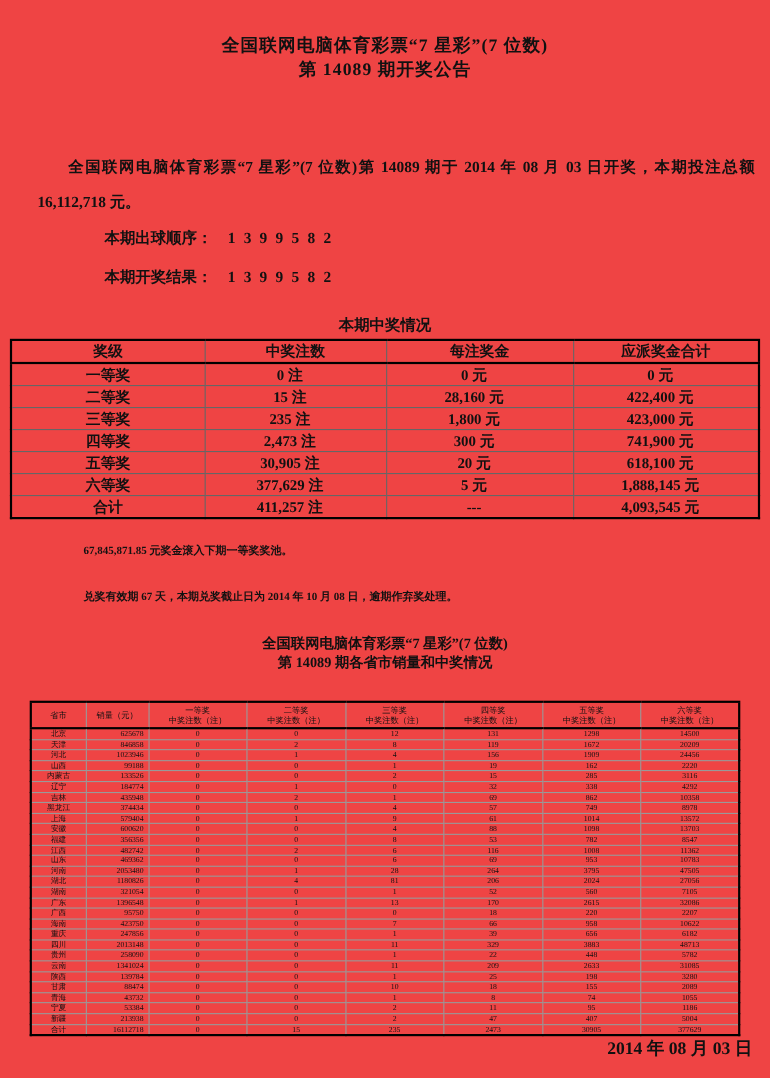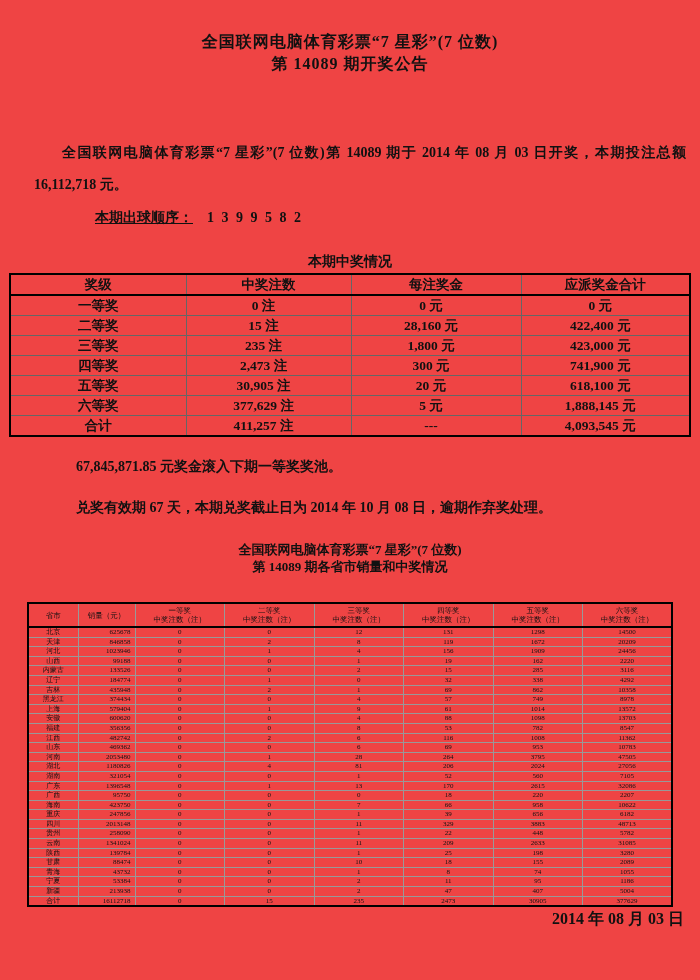--- a/index.html
+++ b/index.html
@@ -29,21 +29,21 @@
     text-indent: 28px;
     text-align: justify;
   }
   .kv-line {
     margin-left: 95px;
     font-size: 14px;
     line-height: 18px;
   }
   .kv-line.first { margin-top: 8px; }
   .kv-line.second { margin-top: 17px; }
-  .kv-label { font-weight: 700; text-decoration: underline; }
+  .kv-label { font-weight: 700; }
   .kv-value { letter-spacing: 2px; margin-left: 14px; font-weight: 600; }
   .tbl1-title {
     margin-top: 26px;
     text-align: center;
     font-size: 14px;
     font-weight: 700;
     line-height: 18px;
   }
   table { border-collapse: collapse; table-layout: fixed; padding-left: 24px; }
   .prize-table {
@@ -63,21 +63,21 @@
   .prize-table thead th {
     border-top: 2px solid #000000;
     border-bottom: 2px solid #000000;
     font-weight: 700;
     text-align: center;
   }
   .prize-table td { text-align: center; padding-right: 10px; font-weight: 600; }
   .prize-table td:first-child { text-align: center; padding-right: 0; }
   .note-line {
     margin: 20px 30px 0 76px;
-    font-size: 14px;
+    font-size: 10px;
     font-weight: 600;
     line-height: 19px;
   }
   .note-line.redeem { margin-top: 22px; }
   .sec2-title {
     margin-top: 24px;
     text-align: center;
     font-size: 13px;
     font-weight: 600;
     line-height: 17px;
@@ -125,20 +125,23 @@
     <div>全国联网电脑体育彩票“7 星彩”(7 位数)</div>
     <div>第 14089 期开奖公告</div>
   </div>
 
   <p class="intro">全国联网电脑体育彩票“7 星彩”(7 位数)第 14089 期于 2014 年 08 月 03 日开奖，本期投注总额 16,112,718 元。</p>
 
   <div class="kv-line first">
     <span class="kv-label">本期出球顺序：</span><span class="kv-value">1 3 9 9 5 8 2</span>
   </div>
 
+  <div class="kv-line second">
+    <span class="kv-label">本期开奖结果：</span><span class="kv-value">1 3 9 9 5 8 2</span>
+  </div>
 
   <div class="tbl1-title">本期中奖情况</div>
 
   <table class="prize-table">
     <colgroup>
       <col style="width:176px">
         <col style="width:165px">
         <col style="width:170px">
         <col style="width:169px">
     </colgroup>

